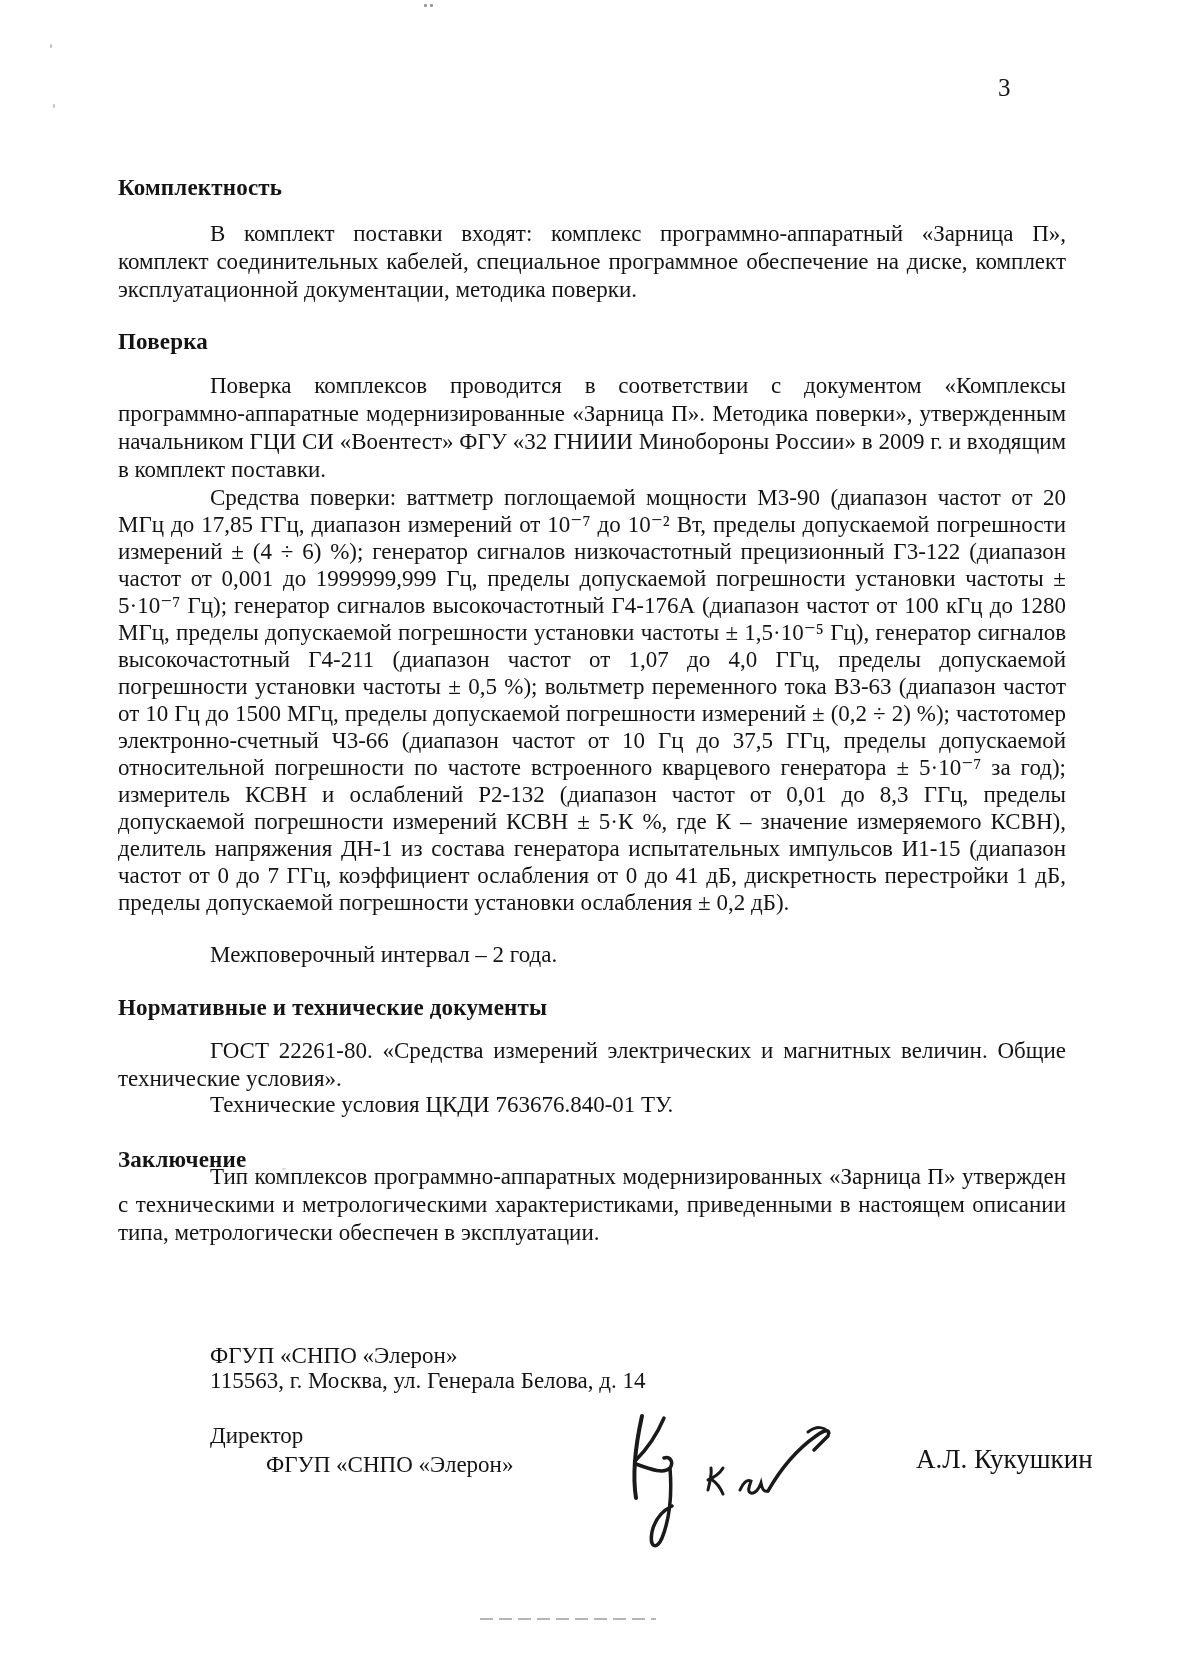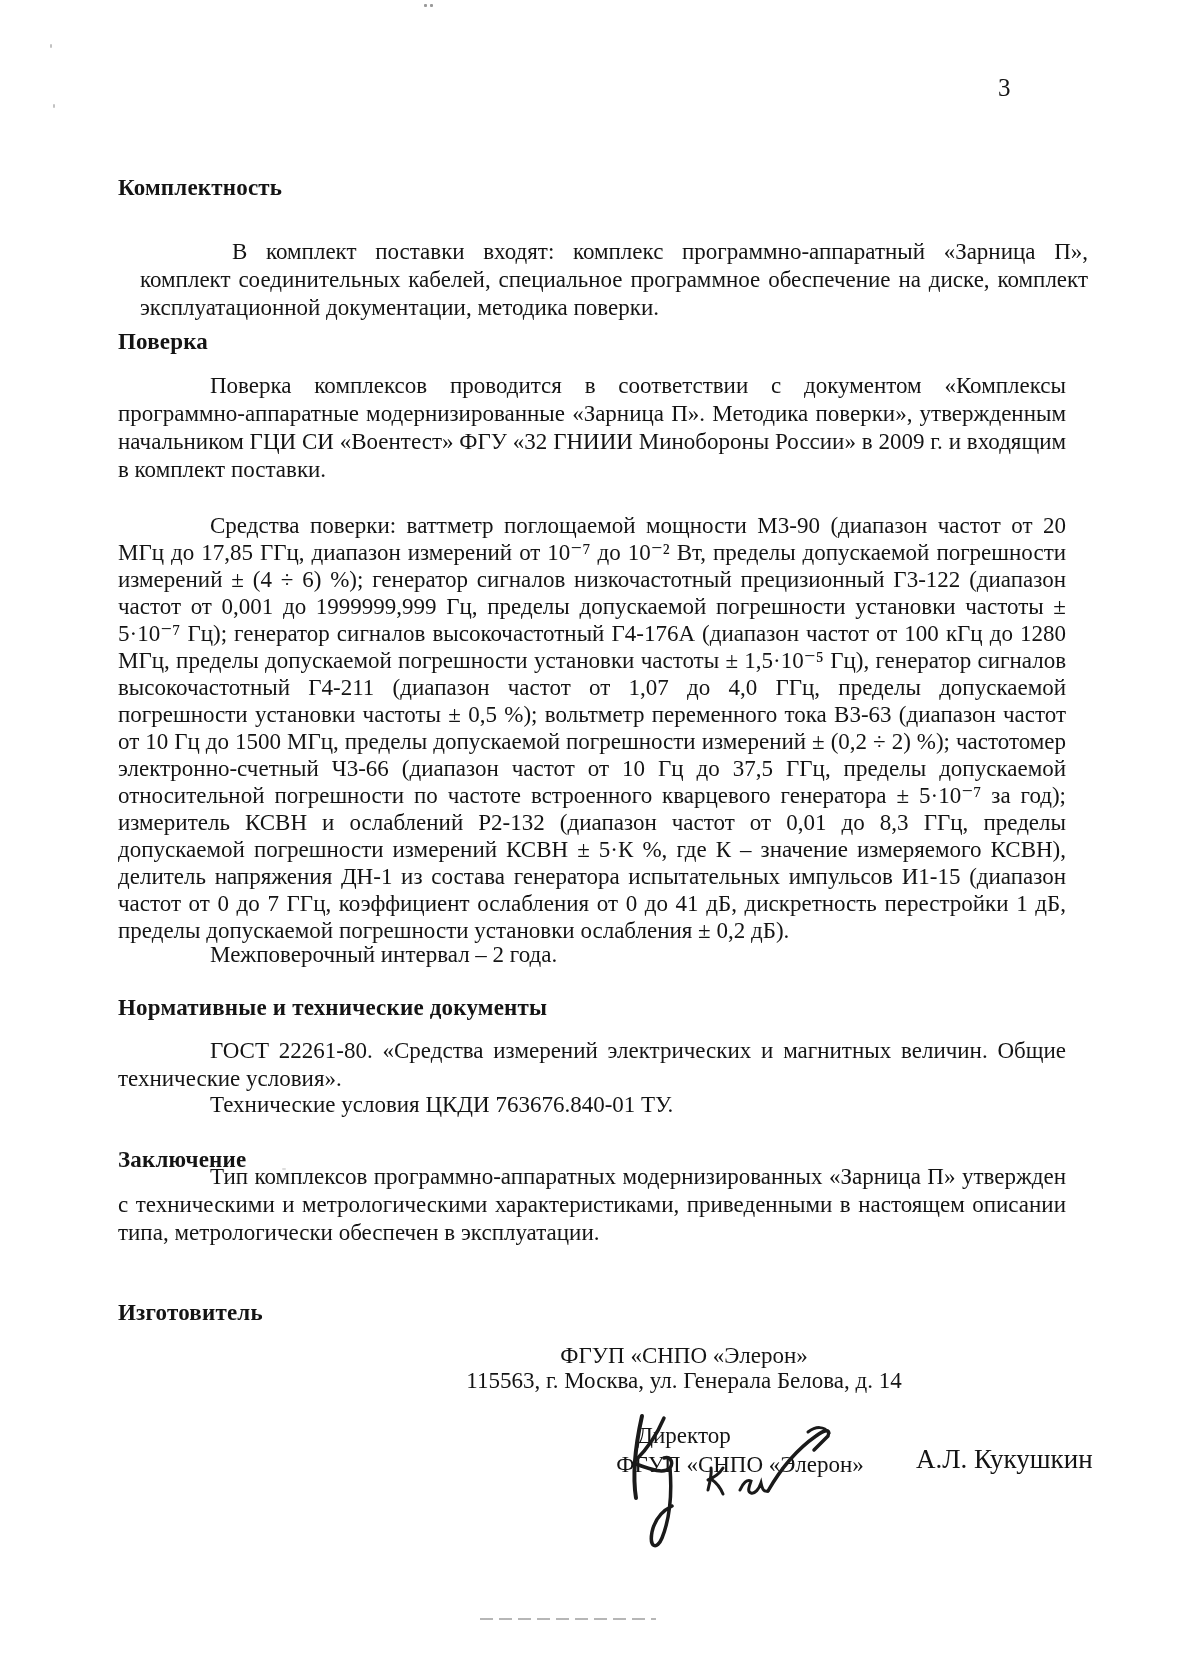--- a/index.html
+++ b/index.html
@@ -21,24 +21,24 @@
     font-weight:bold;
     font-size:23px;line-height:28px;
     letter-spacing:.2px;
   }
   .para{
     left:118px;width:948px;
     font-size:23px;line-height:28px;
     text-align:justify;
     text-indent:92px;
   }
-  .para.tight{line-height:27px;margin-top:28px;}
+  .para.tight{line-height:27px;}
   .line{
     left:118px;width:948px;
-    font-size:23px;line-height:28px;text-align:center;
+    font-size:23px;line-height:28px;
   }
   .ind1{padding-left:92px;}
   .ind2{padding-left:148px;}
   .signer-name{
     left:916px;top:1445px;
     font-size:27px;line-height:28px;
   }
   .signature-wrap{
     left:612px;top:1398px;width:240px;height:165px;
   }
@@ -56,35 +56,34 @@
 
   <div class="abs artifact" style="left:424px;top:4px;width:3px;height:3px;"></div>
   <div class="abs artifact" style="left:430px;top:4px;width:3px;height:3px;"></div>
   <div class="abs artifact" style="left:50px;top:44px;width:2px;height:4px;opacity:.6;"></div>
   <div class="abs artifact" style="left:53px;top:104px;width:2px;height:4px;opacity:.6;"></div>
   <div class="abs artifact" style="left:282px;top:1168px;width:4px;height:2px;opacity:.35;"></div>
 
   <div class="abs page-number">3</div>
 
   <div class="abs heading" style="top:174px;">Комплектность</div>
-  <div class="abs para" style="top:238px;margin-left:22px;">В комплект поставки входят: комплекс программно-аппаратный «Зарница П», комплект соединительных кабелей, специальное программное обеспечение на диске, комплект эксплуатационной документации, методика поверки.</div>
+  <div class="abs para" style="top:220px;">В комплект поставки входят: комплекс программно-аппаратный «Зарница П», комплект соединительных кабелей, специальное программное обеспечение на диске, комплект эксплуатационной документации, методика поверки.</div>
 
   <div class="abs heading" style="top:328px;">Поверка</div>
   <div class="abs para" style="top:372px;">Поверка комплексов проводится в соответствии с документом «Комплексы программно-аппаратные модернизированные «Зарница П». Методика поверки», утвержденным начальником ГЦИ СИ «Воентест» ФГУ «32 ГНИИИ Минобороны России» в 2009 г. и входящим в комплект поставки.</div>
   <div class="abs para tight" style="top:484px;">Средства поверки: ваттметр поглощаемой мощности М3-90 (диапазон частот от 20 МГц до 17,85 ГГц, диапазон измерений от 10⁻⁷ до 10⁻² Вт, пределы допускаемой погрешности измерений ± (4 ÷ 6) %); генератор сигналов низкочастотный прецизионный Г3-122 (диапазон частот от 0,001 до 1999999,999 Гц, пределы допускаемой погрешности установки частоты ± 5·10⁻⁷ Гц); генератор сигналов высокочастотный Г4-176А (диапазон частот от 100 кГц до 1280 МГц, пределы допускаемой погрешности установки частоты ± 1,5·10⁻⁵ Гц), генератор сигналов высокочастотный Г4-211 (диапазон частот от 1,07 до 4,0 ГГц, пределы допускаемой погрешности установки частоты ± 0,5 %); вольтметр переменного тока В3-63 (диапазон частот от 10 Гц до 1500 МГц, пределы допускаемой погрешности измерений ± (0,2 ÷ 2) %); частотомер электронно-счетный Ч3-66 (диапазон частот от 10 Гц до 37,5 ГГц, пределы допускаемой относительной погрешности по частоте встроенного кварцевого генератора ± 5·10⁻⁷ за год); измеритель КСВН и ослаблений Р2-132 (диапазон частот от 0,01 до 8,3 ГГц, пределы допускаемой погрешности измерений КСВН ± 5·К %, где К – значение измеряемого КСВН), делитель напряжения ДН-1 из состава генератора испытательных импульсов И1-15 (диапазон частот от 0 до 7 ГГц, коэффициент ослабления от 0 до 41 дБ, дискретность перестройки 1 дБ, пределы допускаемой погрешности установки ослабления ± 0,2 дБ).</div>
   <div class="abs para" style="top:941px;">Межповерочный интервал – 2 года.</div>
 
   <div class="abs heading" style="top:994px;">Нормативные и технические документы</div>
   <div class="abs para" style="top:1037px;">ГОСТ 22261-80. «Средства измерений электрических и магнитных величин. Общие технические условия».</div>
   <div class="abs para" style="top:1091px;">Технические условия ЦКДИ 763676.840-01 ТУ.</div>
 
   <div class="abs heading" style="top:1146px;">Заключение</div>
   <div class="abs para" style="top:1163px;">Тип комплексов программно-аппаратных модернизированных «Зарница П» утвержден с техническими и метрологическими характеристиками, приведенными в настоящем описании типа, метрологически обеспечен в эксплуатации.</div>
 
-  <div class="abs heading" style="top:1299px;">Изготовитель</div>
   <div class="abs line ind1" style="top:1342px;">ФГУП «СНПО «Элерон»</div>
   <div class="abs line ind1" style="top:1367px;">115563, г. Москва, ул. Генерала Белова, д. 14</div>
 
   <div class="abs line ind1" style="top:1422px;">Директор</div>
   <div class="abs line ind2" style="top:1451px;">ФГУП «СНПО «Элерон»</div>
 
   <div class="abs signature-wrap">
     <svg width="240" height="165" viewBox="0 0 240 165" fill="none" xmlns="http://www.w3.org/2000/svg">
 
       <path d="M30,18 C24,45 20,75 24,100" stroke="#1a1a1a" stroke-width="4" stroke-linecap="round" fill="none"></path>

